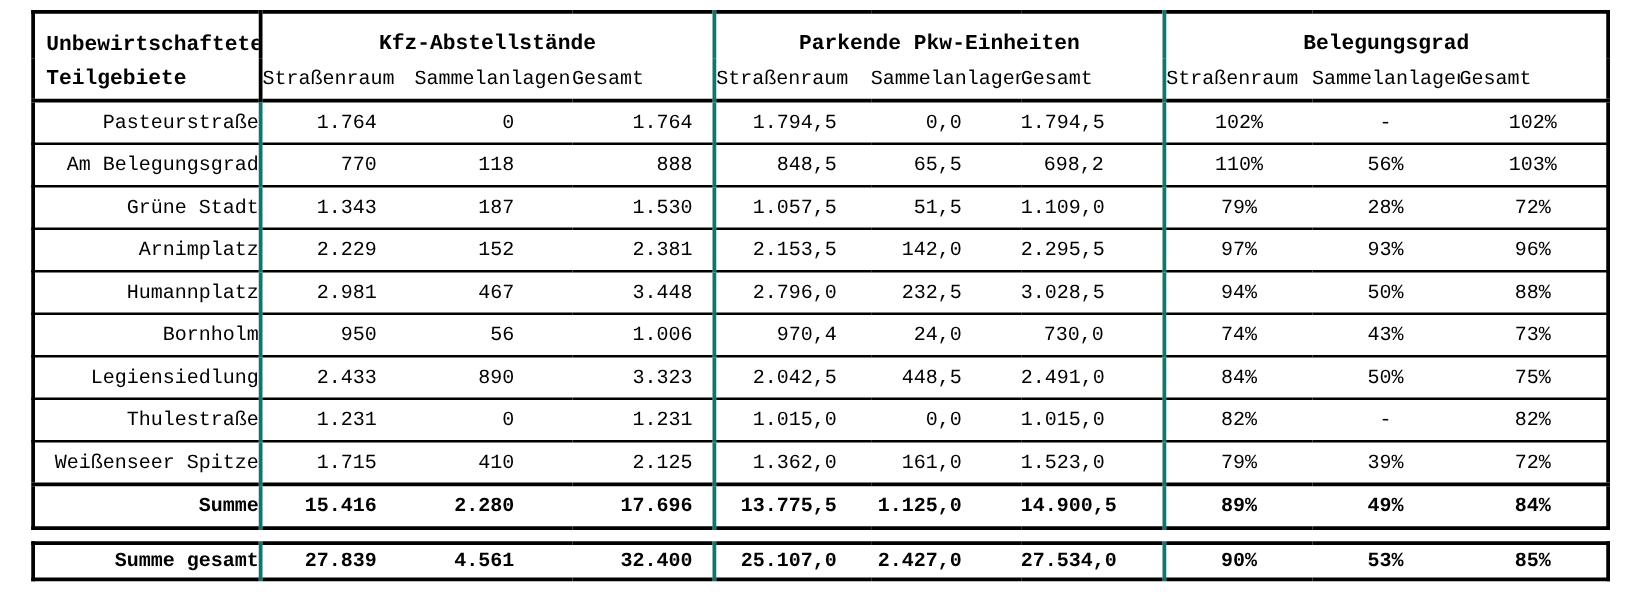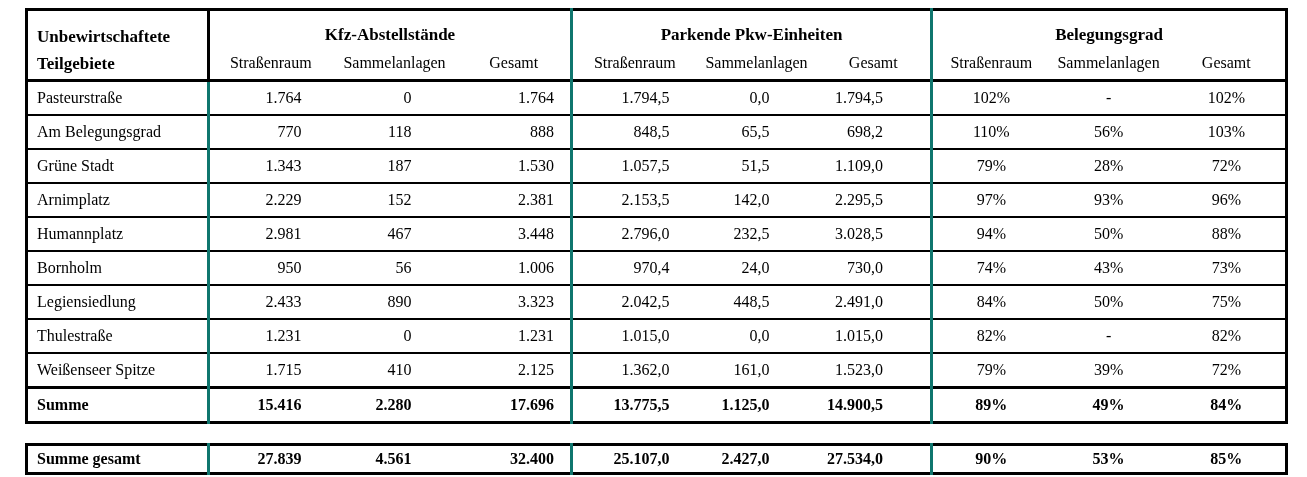--- a/index.html
+++ b/index.html
@@ -5,35 +5,35 @@
   html, body {
     margin: 0;
     padding: 0;
     background: #ffffff;
   }
   .page {
     position: relative;
     width: 1307px;
     height: 477px;
     background: #ffffff;
-    font-family: Liberation Serif, serif;
+    font-family: Liberation Mono, monospace;
     color: #000000;
     overflow: hidden;
     border-radius: 28px;
   }
   table {
     border-collapse: collapse;
     table-layout: fixed;
     width: 1260px;
     margin-left: 25px;
     border: 3px solid #000;
     background: #fff;
   }
   #main-table { margin-top: 8px; }
-  #total-table { margin-top: 19px; padding-left: 35px; }
+  #total-table { margin-top: 9px; padding-left: 35px; }
   th, td {
     padding: 0;
     margin: 0;
     white-space: nowrap;
     overflow: hidden;
     font-size: 16px;
     vertical-align: middle;
   }
   
   .group-start { border-left: 3px solid #0f766e; }
@@ -51,33 +51,33 @@
     font-weight: bold;
     font-size: 17px;
     text-align: center;
     height: 34px;
     vertical-align: bottom;
     padding-bottom: 2px;
   }
   tr.sub-row th {
     font-weight: normal;
     font-size: 16px;
-    text-align: center;
+    text-align: left;
     height: 32px;
     vertical-align: middle;
     margin-top: 33px;
   }
   
   tbody td { height: 32px; }
   #main-table tbody tr td { border-top: 2px solid #000; }
   #main-table tbody tr:first-child td { border-top: 3px solid #000; }
   #main-table tbody tr.total td { border-top: 3px solid #000; }
   tr.total td { font-weight: bold; }
   #total-table tbody td { height: 26px; }
-  .name { text-align: left; padding-left: 9px; }
+  .name { text-align: right; padding-left: 9px; }
   .num { text-align: right; }
   .pct { text-align: center; }
   .c1 { padding-right: 30px; }
   .c2 { padding-right: 46px; }
   .c3 { padding-right: 16px; }
   .c4 { padding-right: 27px; }
   .c5 { padding-right: 47px; text-align: right; }
   .c6 { padding-right: 47px; }
 </style>
 </head>

